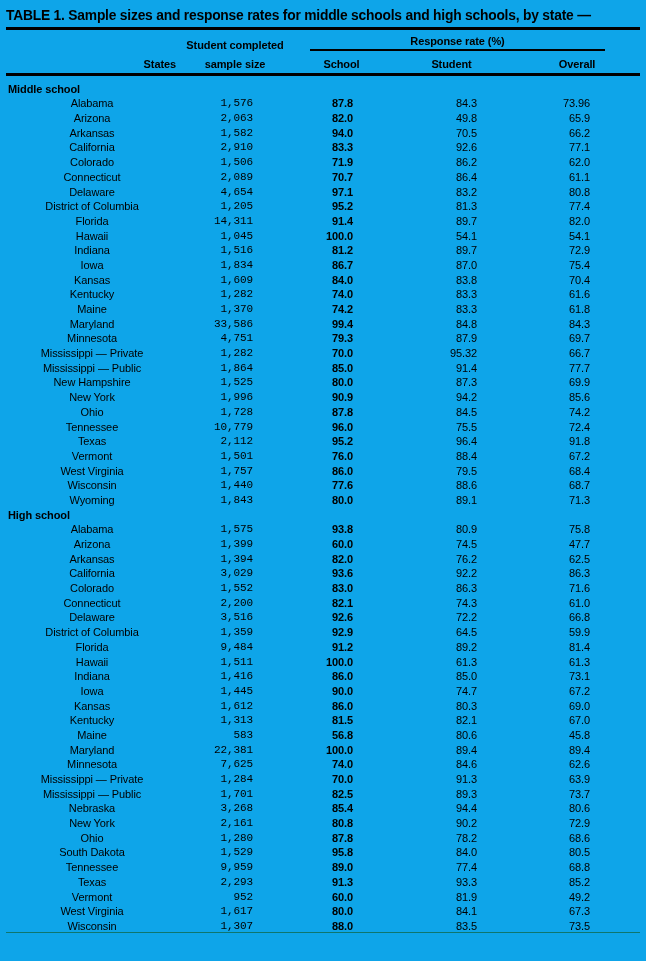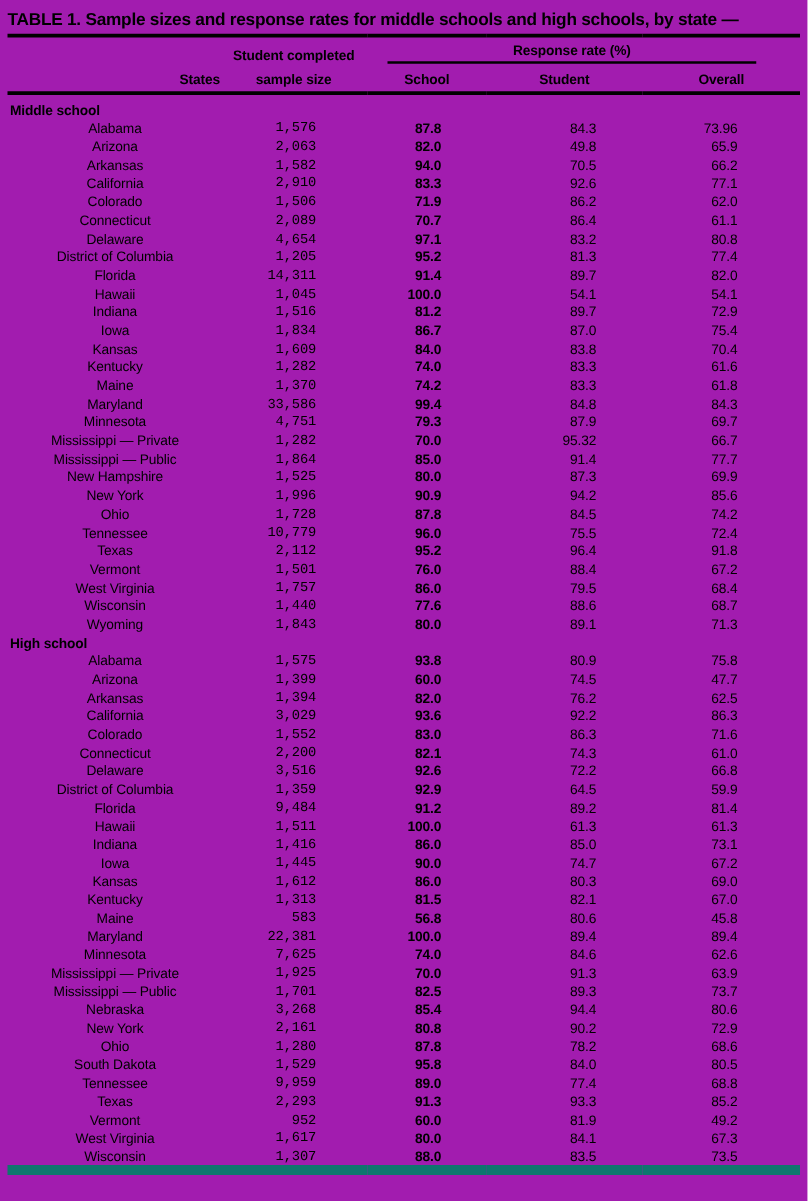--- a/index.html
+++ b/index.html
@@ -1,39 +1,39 @@
 <!DOCTYPE html>
 <html><head>
 <meta charset="utf-8">
 <style>
   html, body { margin: 0; padding: 0; background: #ffffff; }
   .page {
     width: 646px;
     height: 961px;
-    background: #a21caf;
+    background: #0ea5e9;
     color: #000000;
     font-family: "Liberation Sans", "DejaVu Sans", sans-serif;
     box-sizing: border-box;
     padding: 8px 6px 0 6px;
     overflow: hidden;
   }
   .title {
     font-weight: bold;
     font-size: 13.8px;
     line-height: 16px;
     letter-spacing: -0.2px;
     margin: 0 0 3px 0;
   }
   .title .tl { display: block; }
   table.data {
     width: 634px;
     border-collapse: collapse;
     table-layout: fixed;
     border-top: 3px solid #000;
-    border-bottom: 8px solid #0f766e;
+    border-bottom: 1px solid #0f766e;
   }
   col.c1 { width: 170px; }
   col.c2 { width: 118px; }
   col.c3 { width: 95px; }
   col.c4 { width: 125px; }
   col.c5 { width: 126px; }
   thead { border-bottom: 3px solid #000; }
   th {
     font-size: 11px;
     font-weight: bold;
@@ -417,21 +417,21 @@
   </tr>
         <tr class="data-row">
     <td class="state">Minnesota</td>
     <td class="num">7,625</td>
     <td class="num">74.0</td>
     <td class="num">84.6</td>
     <td class="num">62.6</td>
   </tr>
         <tr class="data-row">
     <td class="state">Mississippi — Private</td>
-    <td class="num">1,925</td>
+    <td class="num">1,284</td>
     <td class="num">70.0</td>
     <td class="num">91.3</td>
     <td class="num">63.9</td>
   </tr>
         <tr class="data-row">
     <td class="state">Mississippi — Public</td>
     <td class="num">1,701</td>
     <td class="num">82.5</td>
     <td class="num">89.3</td>
     <td class="num">73.7</td>

